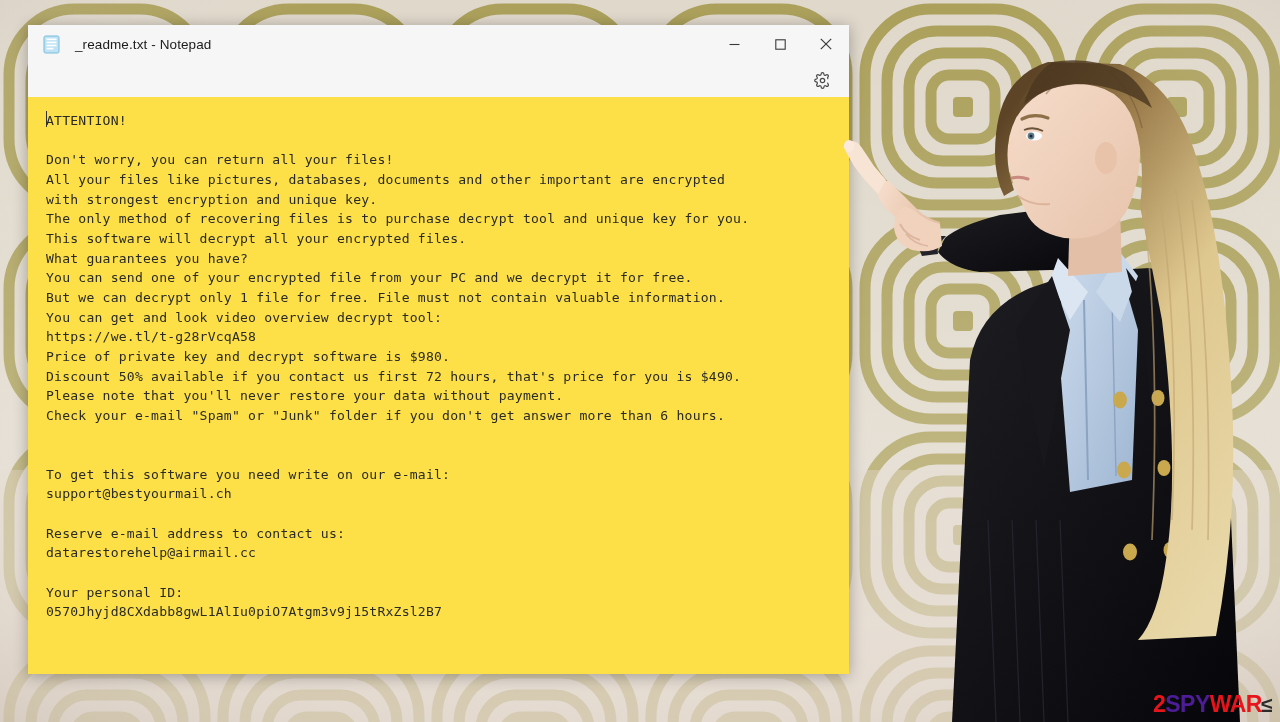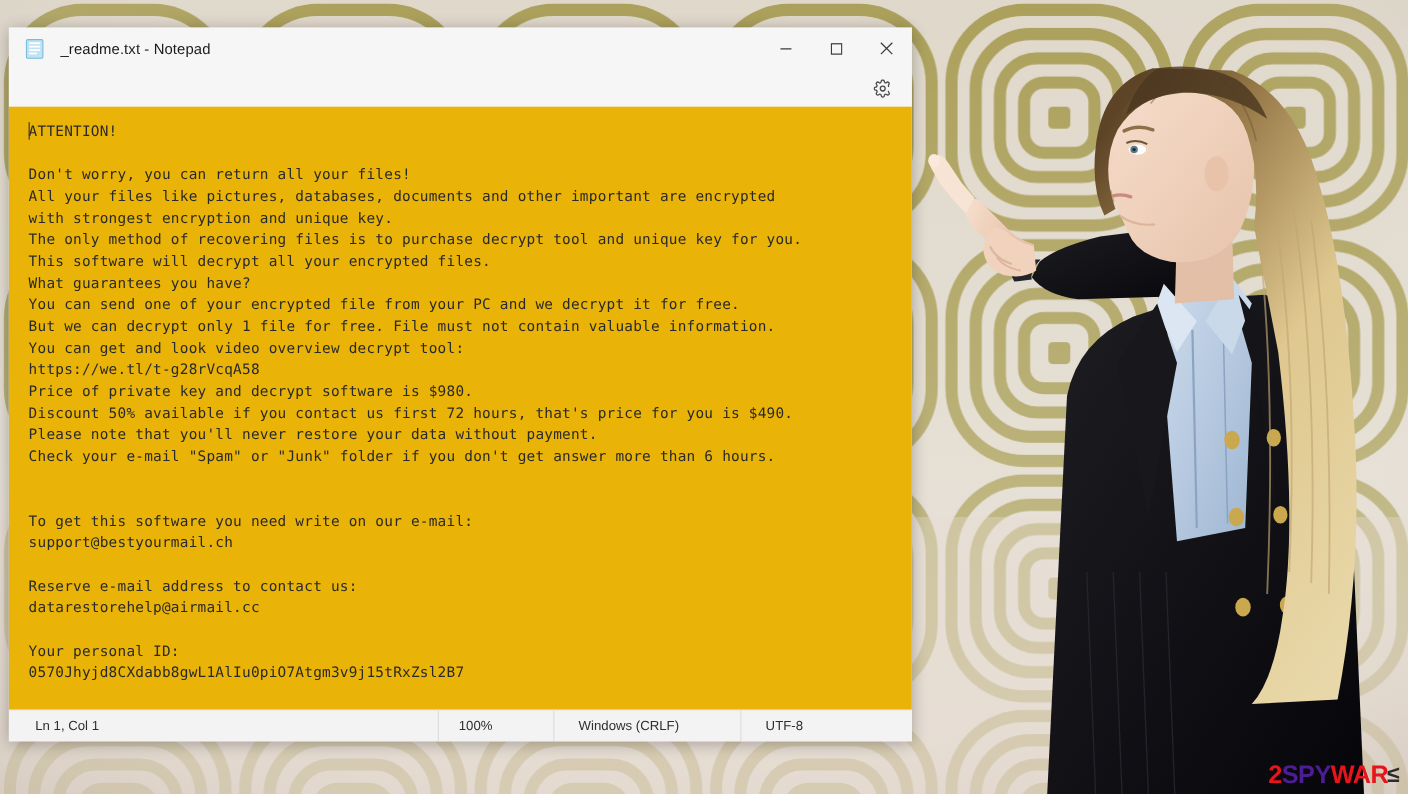--- a/index.html
+++ b/index.html
@@ -21,21 +21,21 @@
     position: absolute;
     inset: 0;
     background-color: #d9cfc2;
     overflow: hidden;
   }
   #wallpaper svg { display: block; width: 100%; height: 100%; }
 
   
   #notepad-window {
     position: absolute;
-    left: 8px;
+    left: 28px;
     top: 25px;
     width: 821px;
     height: 649px;
     background: #f6f6f6;
     box-shadow: 0 2px 14px rgba(0,0,0,0.30);
     display: flex;
     flex-direction: column;
     overflow: hidden;
   }
 
@@ -104,21 +104,21 @@
     height: 28px;
     display: flex;
     align-items: center;
     justify-content: center;
     cursor: default;
   }
 
   
   .editor {
     flex: 1;
-    background: #eab308;
+    background: #fde047;
     padding: 14px 0 0 18px;
     overflow: hidden;
     position: relative;
   }
   .editor-text {
     font-family: "DejaVu Sans Mono", "Liberation Mono", monospace;
     font-size: 13.1px;
     line-height: 19.65px;
     color: #2a2a2a;
     white-space: pre;
@@ -278,26 +278,20 @@
 To get this software you need write on our e-mail:
 support@bestyourmail.ch
 
 Reserve e-mail address to contact us:
 datarestorehelp@airmail.cc
 
 Your personal ID:
 0570Jhyjd8CXdabb8gwL1AlIu0piO7Atgm3v9j15tRxZsl2B7</div>
   </div>
 
-  <div class="statusbar">
-    <div class="sb-cell sb-pos">Ln 1, Col 1</div>
-    <div class="sb-cell sb-zoom">100%</div>
-    <div class="sb-cell sb-eol">Windows (CRLF)</div>
-    <div class="sb-cell sb-enc">UTF-8</div>
-  </div>
 </div>
 
 <div id="person">
   <svg viewBox="0 0 460 722" preserveAspectRatio="xMaxYMax meet" aria-hidden="true">
     <defs>
       <linearGradient id="hairG" x1="0.2" y1="0" x2="0.8" y2="1">
         <stop offset="0%" stop-color="#5d4426"></stop>
         <stop offset="22%" stop-color="#9a7c4b"></stop>
         <stop offset="55%" stop-color="#dfc88f"></stop>
         <stop offset="100%" stop-color="#e8d7a8"></stop>

